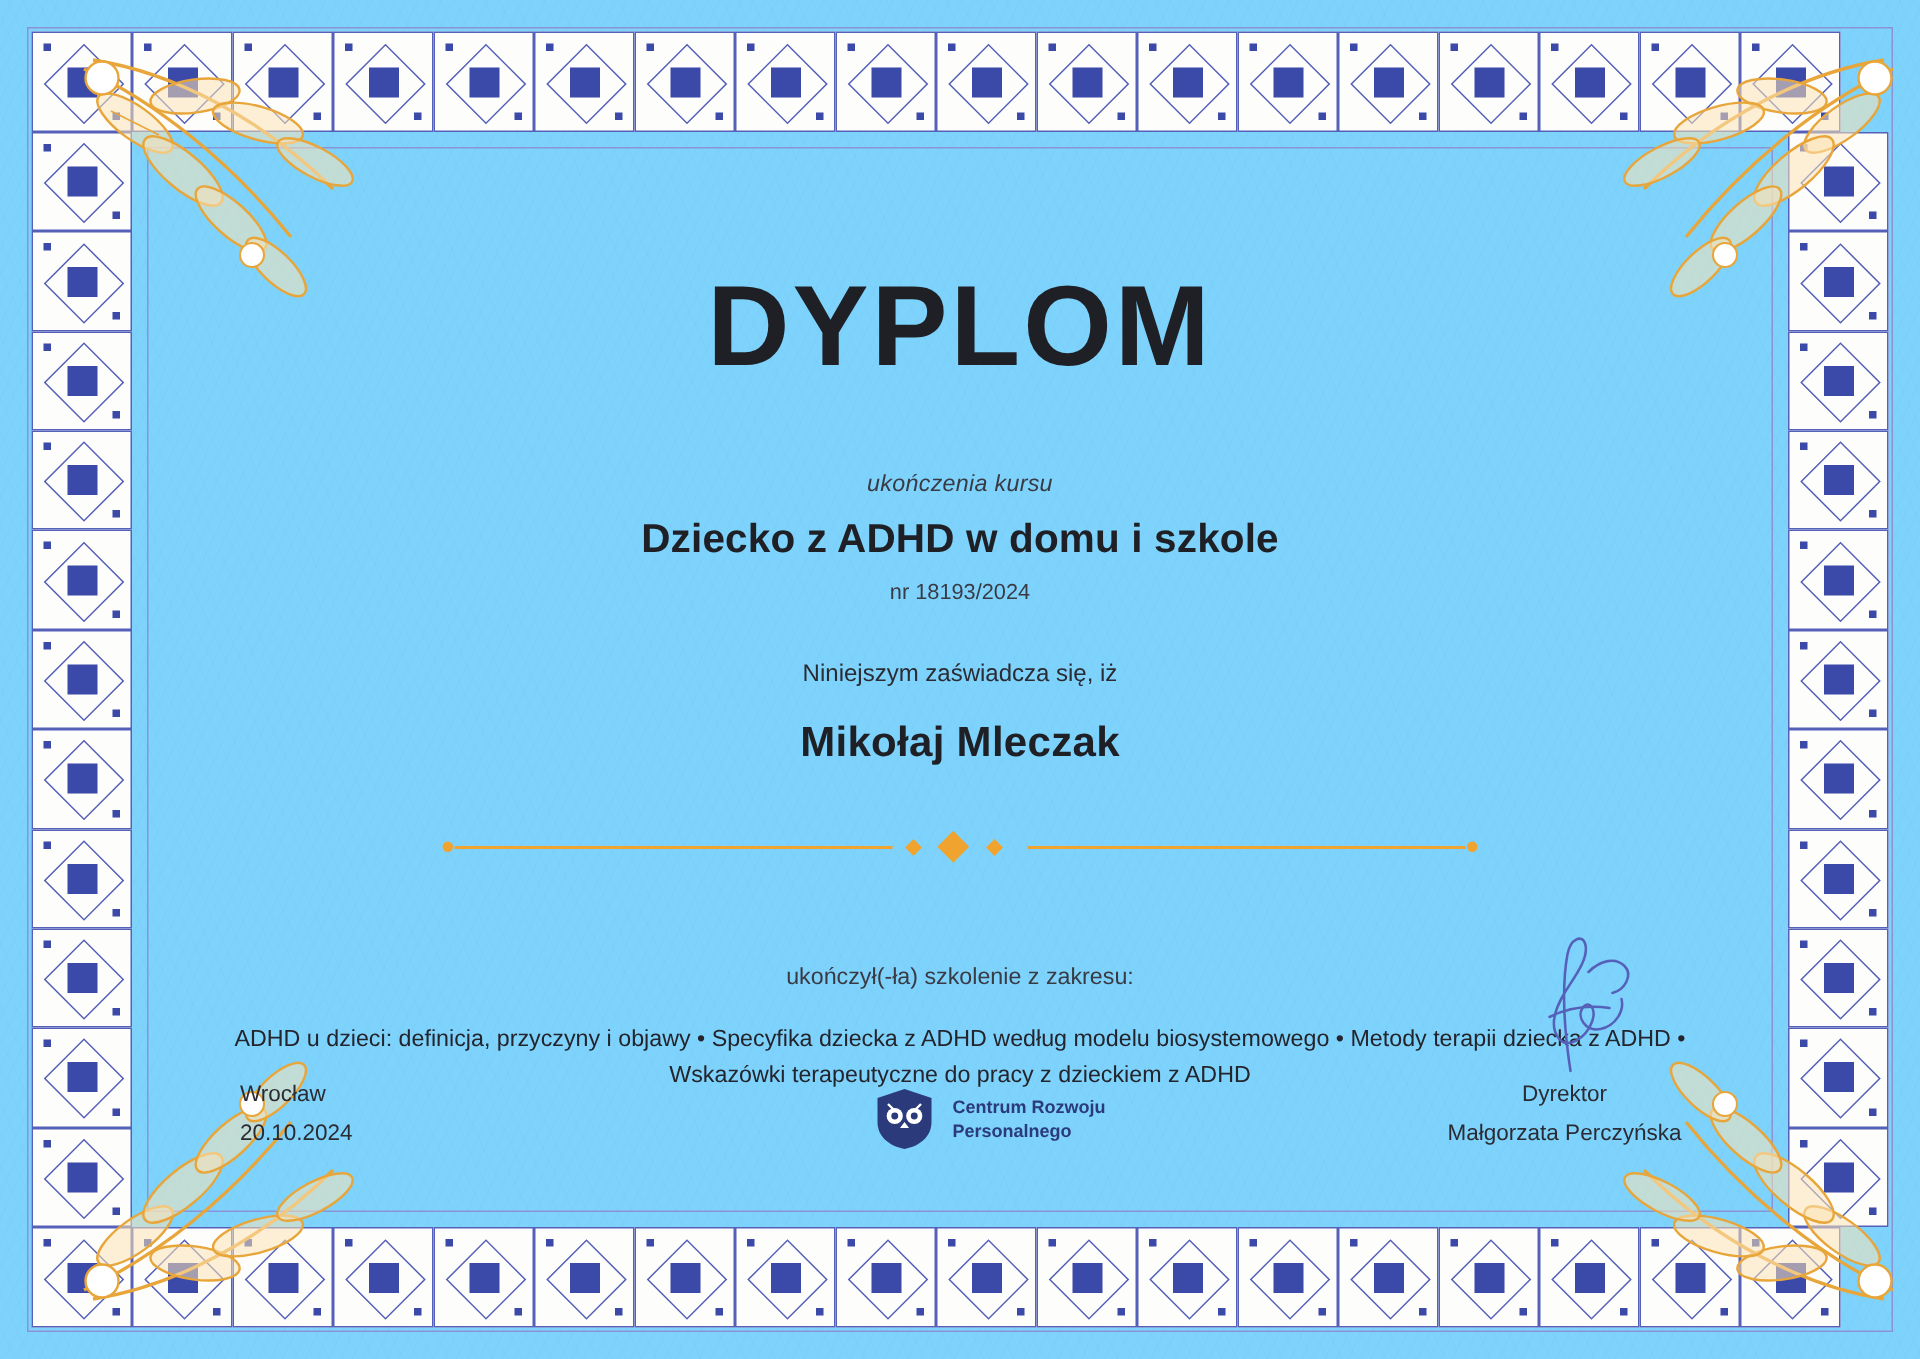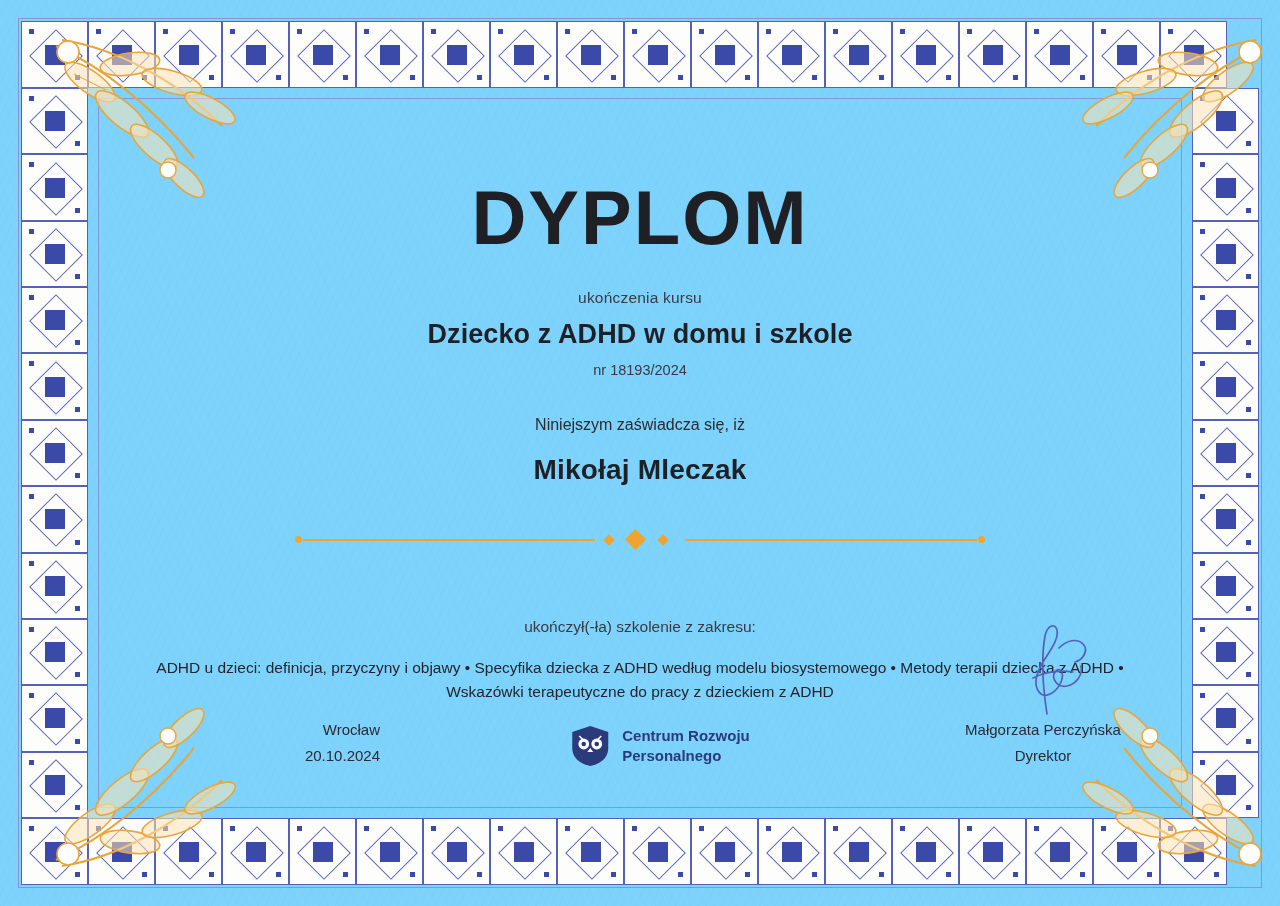--- a/index.html
+++ b/index.html
@@ -132,22 +132,23 @@
     font-size: 76px;
     font-weight: bold;
     letter-spacing: 2px;
     color: #1f2026;
     margin-top: 72px;
     line-height: 1;
   }
   .small-label {
     font-size: 15.5px;
     color: #3a3a44;
-    margin-top: 33px;
+    margin-top: 58px;
     letter-spacing: 0.2px;
+    font-style: italic;
   }
   .course-name {
     font-size: 27px;
     font-weight: bold;
     color: #1f2026;
     margin-top: 12px;
     letter-spacing: 0.1px;
   }
   .course-nr {
     font-size: 14.5px;
@@ -222,37 +223,37 @@
     left: 110px;
     right: 110px;
     bottom: 120px;
     height: 150px;
   }
   .place-block {
     position: absolute;
     left: 50px;
     bottom: 18px;
     width: 220px;
-    text-align: right;
+    text-align: left;
     font-size: 15px;
     color: #2b2b33;
     line-height: 1.7;
   }
   .logo-block {
     position: absolute;
     left: 50%;
     transform: translateX(-50%);
     bottom: 18px;
     display: flex;
     align-items: center;
     gap: 10px;
   }
   .logo-text {
     text-align: left;
-    font-size: 15px;
+    font-size: 12px;
     font-weight: bold;
     color: #2b3a7a;
     line-height: 1.35;
   }
   .sign-block {
     position: absolute;
     right: 40px;
     bottom: 18px;
     width: 250px;
     text-align: center;
@@ -634,17 +635,17 @@
 
     <svg class="signature-svg" viewBox="0 0 120 110">
       <g fill="none" stroke="#5560b8" stroke-width="1.7" stroke-linecap="round">
         <path d="M54 96 C50 70 48 40 52 18 C54 8 62 4 64 12 C66 22 56 34 50 44 C44 54 40 66 46 74 C52 82 64 74 68 64 C72 54 66 48 62 54 C58 60 64 70 74 68 C84 66 90 56 88 48"></path>
         <path d="M40 60 C52 54 66 52 80 54"></path>
         <path d="M66 30 C74 22 84 20 90 26 C96 32 90 42 82 44"></path>
       </g>
     </svg>
 
     <div class="sign-block">
+      <div>Dyrektor</div>
       <div>Małgorzata Perczyńska</div>
-      <div>Dyrektor</div>
     </div>
   </div>
 </div>
 
 </body></html>

